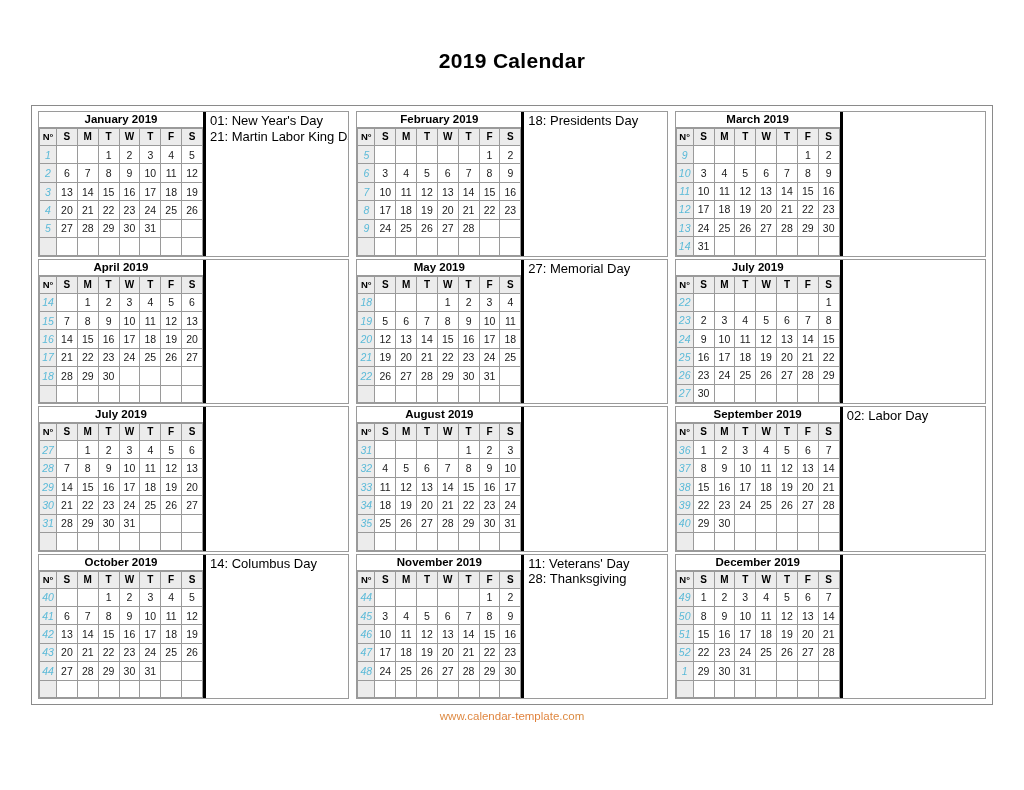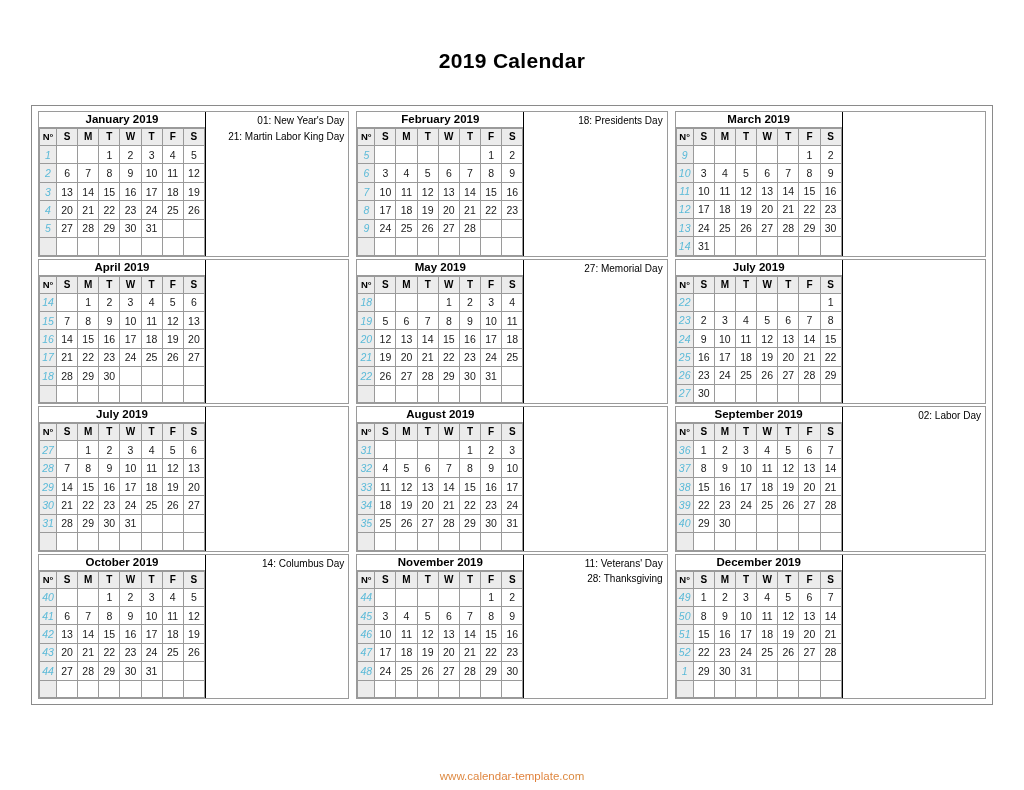--- a/index.html
+++ b/index.html
@@ -53,21 +53,21 @@
     display: flex;
     flex-direction: row;
     background: #fff;
     overflow: hidden;
   }
   .month-left {
     width: 167px;
     flex: 0 0 167px;
     display: flex;
     flex-direction: column;
-    border-right: 1px solid #000000;
+    border-right: 3px solid #000000;
     box-sizing: border-box;
     justify-content: flex-end;
   }
   .month-title {
     text-align: center;
     font-weight: bold;
     font-size: 11.5px;
     line-height: 15px;
     height: 16px;
     border-bottom: 1px solid #9a9a9a;
@@ -118,30 +118,29 @@
   }
   table.month-table col.wkcol { width: 17px; }
   td.holiday { color: #e04a42; }
   .month-right {
     flex: 1 1 auto;
     padding: 1px 4px 0 4px;
     box-sizing: border-box;
     background: #fff;
   }
   .holiday-line {
-    font-size: 10px;
+    font-size: 13px;
     line-height: 15.5px;
     color: #000;
     white-space: nowrap;
-    text-align: right;
   }
   .footer-url {
     position: absolute;
     left: 0;
-    top: 770px;
+    top: 710px;
     width: 1024px;
     text-align: center;
     font-size: 11.5px;
     font-family: "Liberation Sans", sans-serif;
     background-image: linear-gradient(90deg, #7ab648 0%, #8cbf4a 18%, #d98a3c 38%, #e07b33 52%, #c79a3e 66%, #8cbf4a 85%, #7ab648 100%);
     -webkit-background-clip: text;
     background-clip: text;
     color: transparent;
     -webkit-text-fill-color: transparent;
   }

